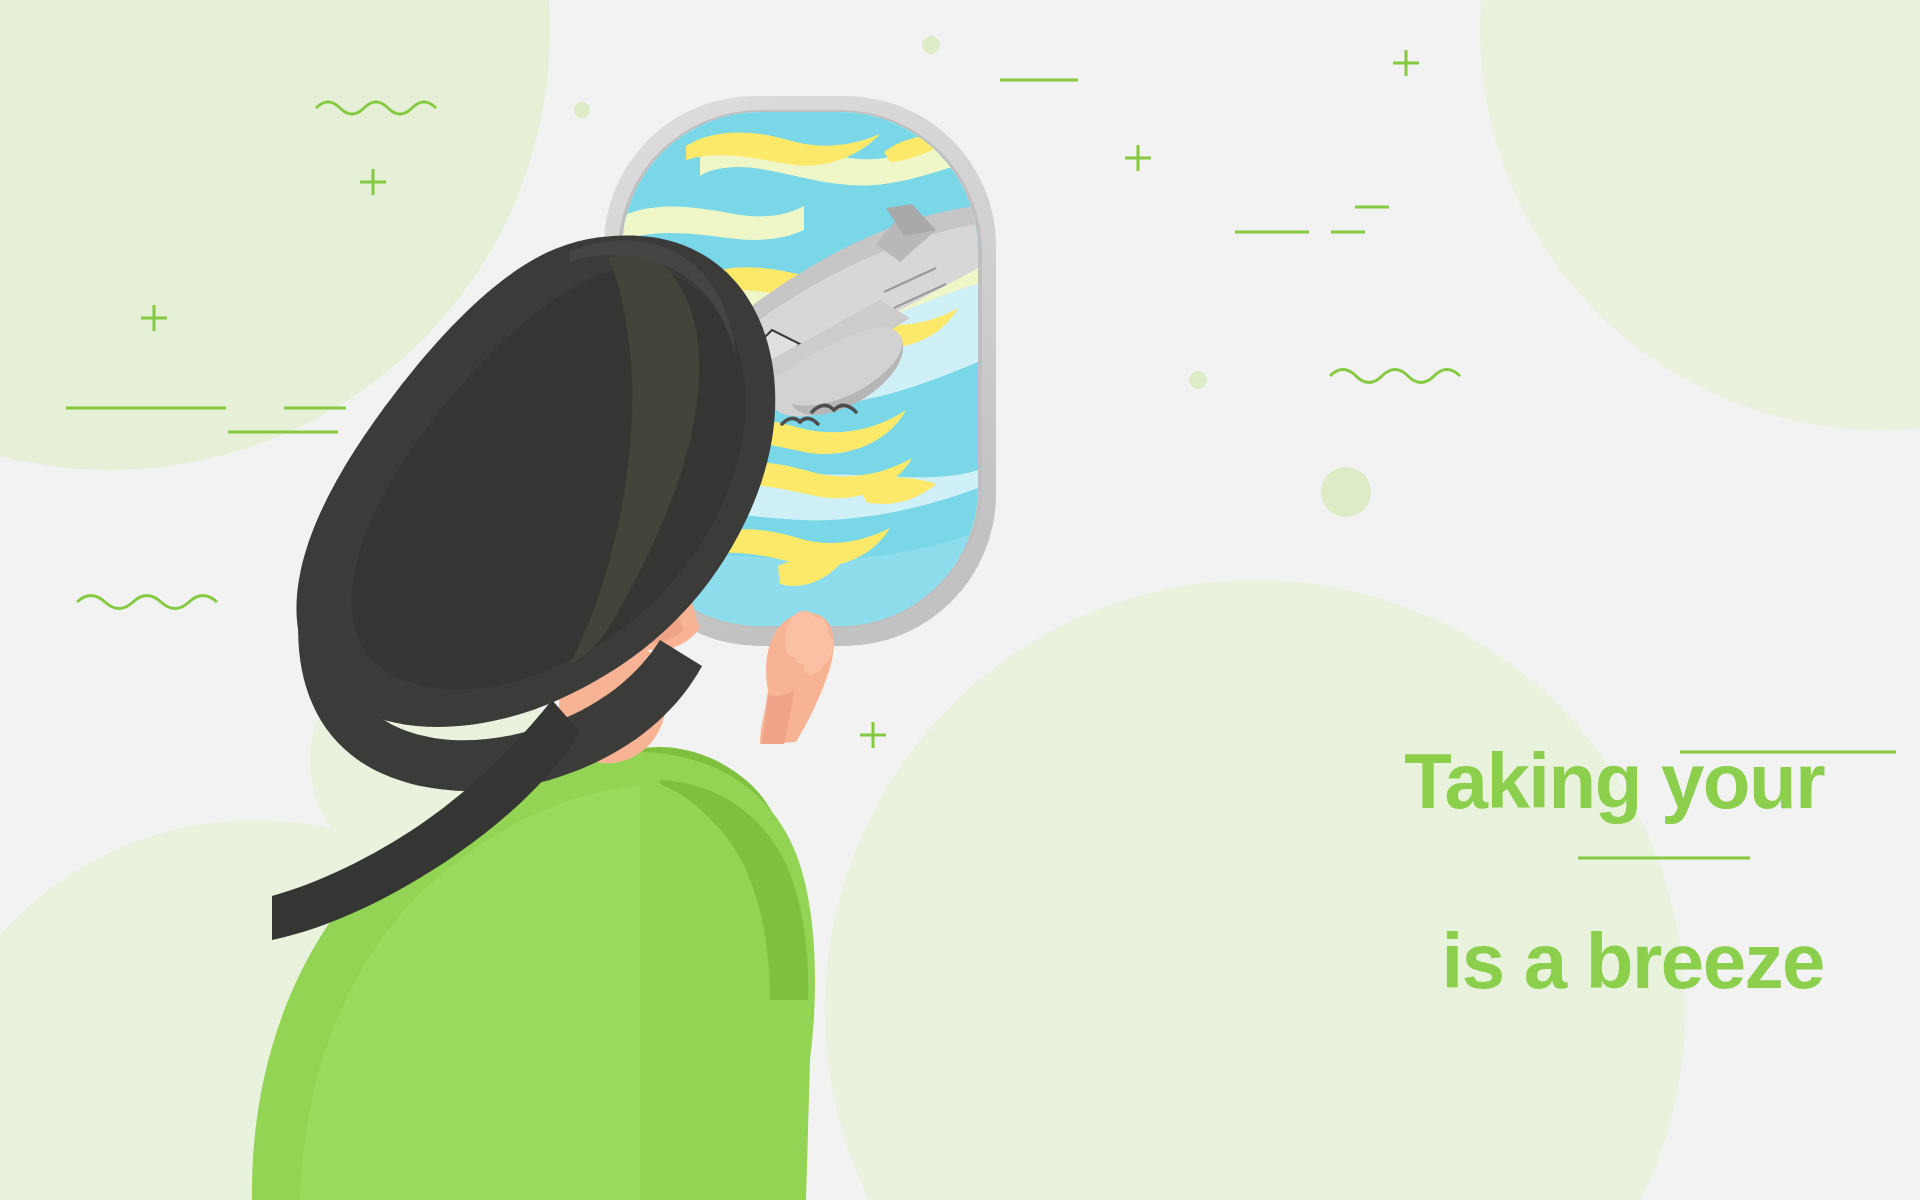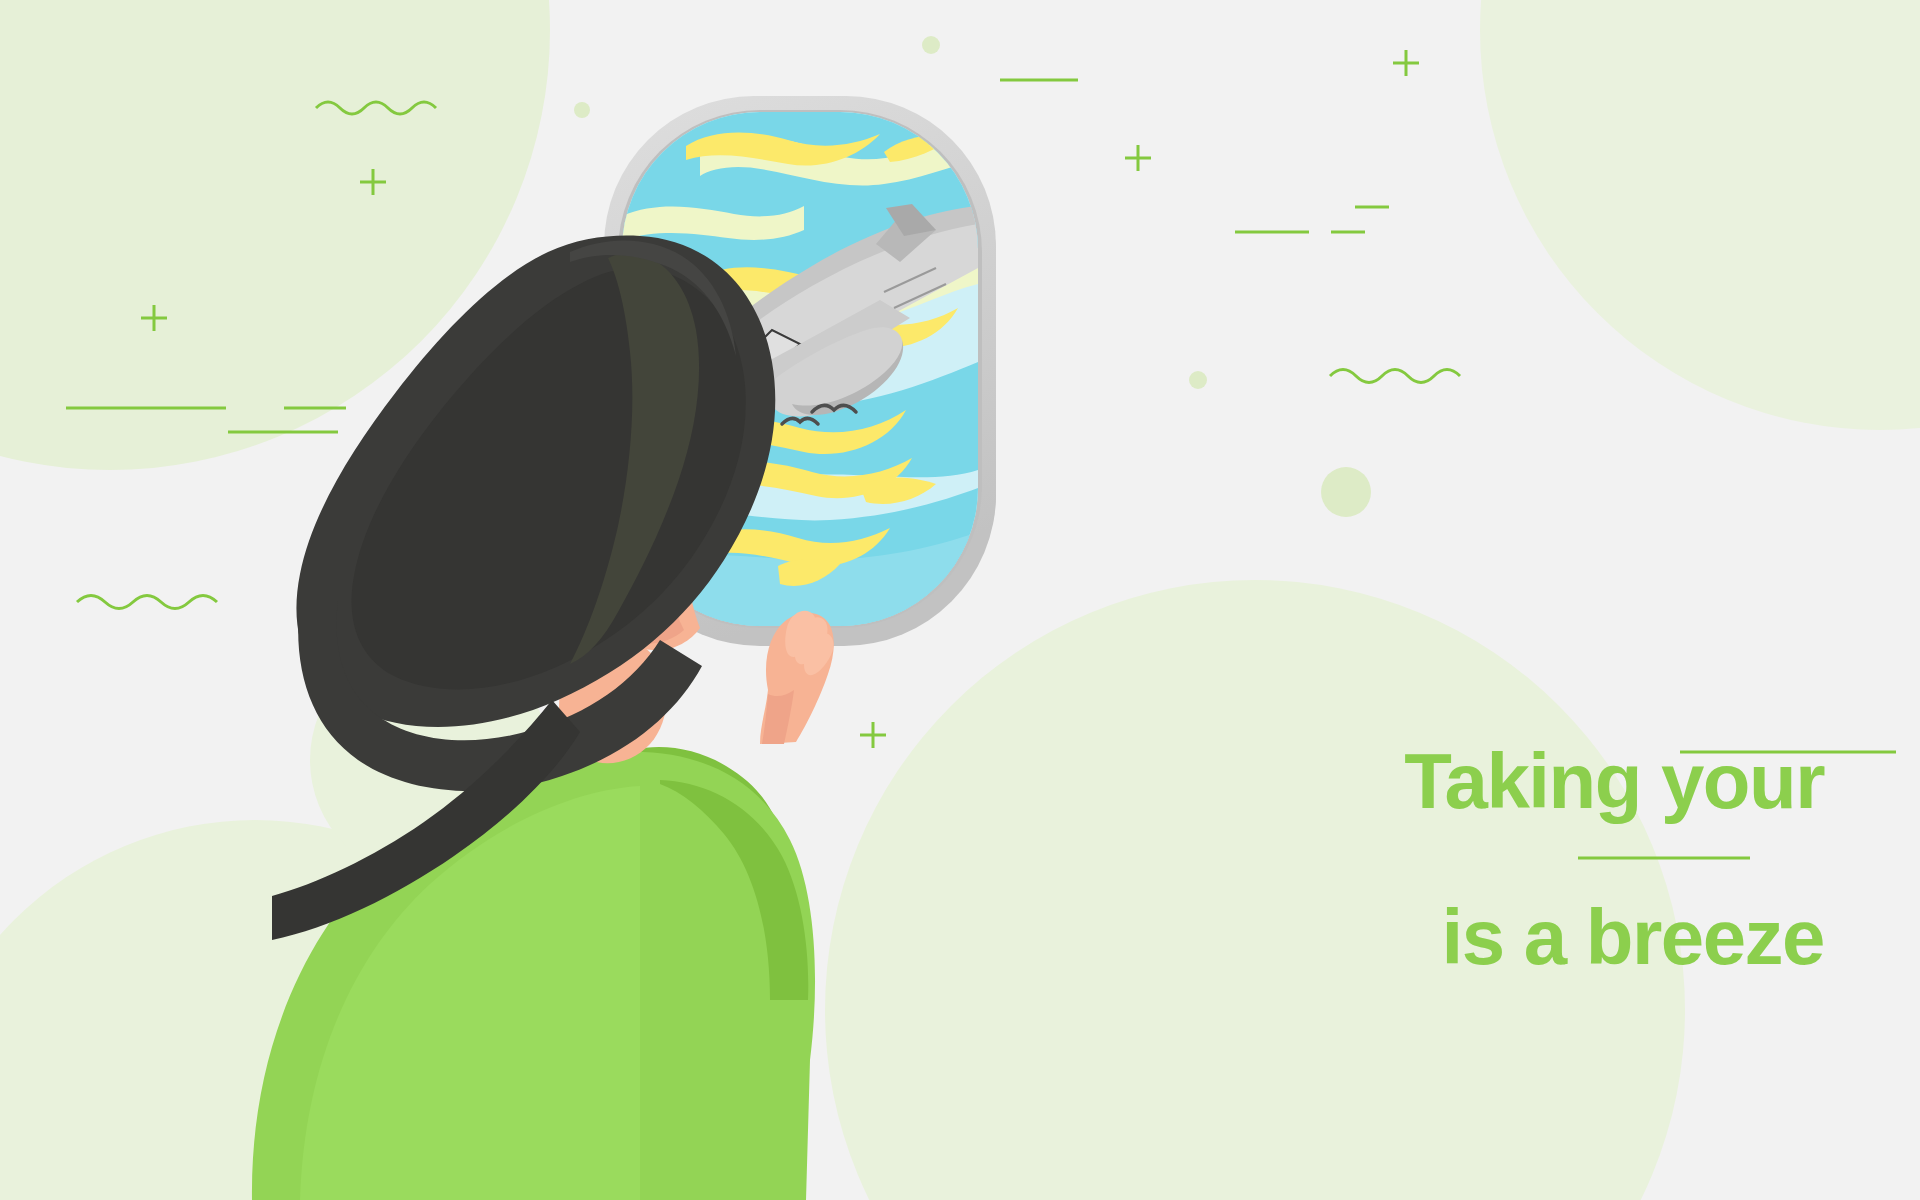--- a/index.html
+++ b/index.html
@@ -16,21 +16,21 @@
     font-weight:bold;
     font-size:78px;
     line-height:1.00;
     letter-spacing:-1.5px;
     text-align:right;
     white-space:nowrap;
     font-family:"Liberation Sans","DejaVu Sans",sans-serif;
   }
   #hl1{right:96px;top:742px;}
   #hl2{right:96px;top:820px;}
-  #hl3{right:96px;top:898px;}
+  #hl3{right:96px;top:922px;}
 </style>
 </head>
 <body>
 
 <div id="stage">
 
   <svg id="art" viewBox="0 0 1920 1200" preserveAspectRatio="none" xmlns="http://www.w3.org/2000/svg">
 
     <defs>
       <clipPath id="windowClip">

